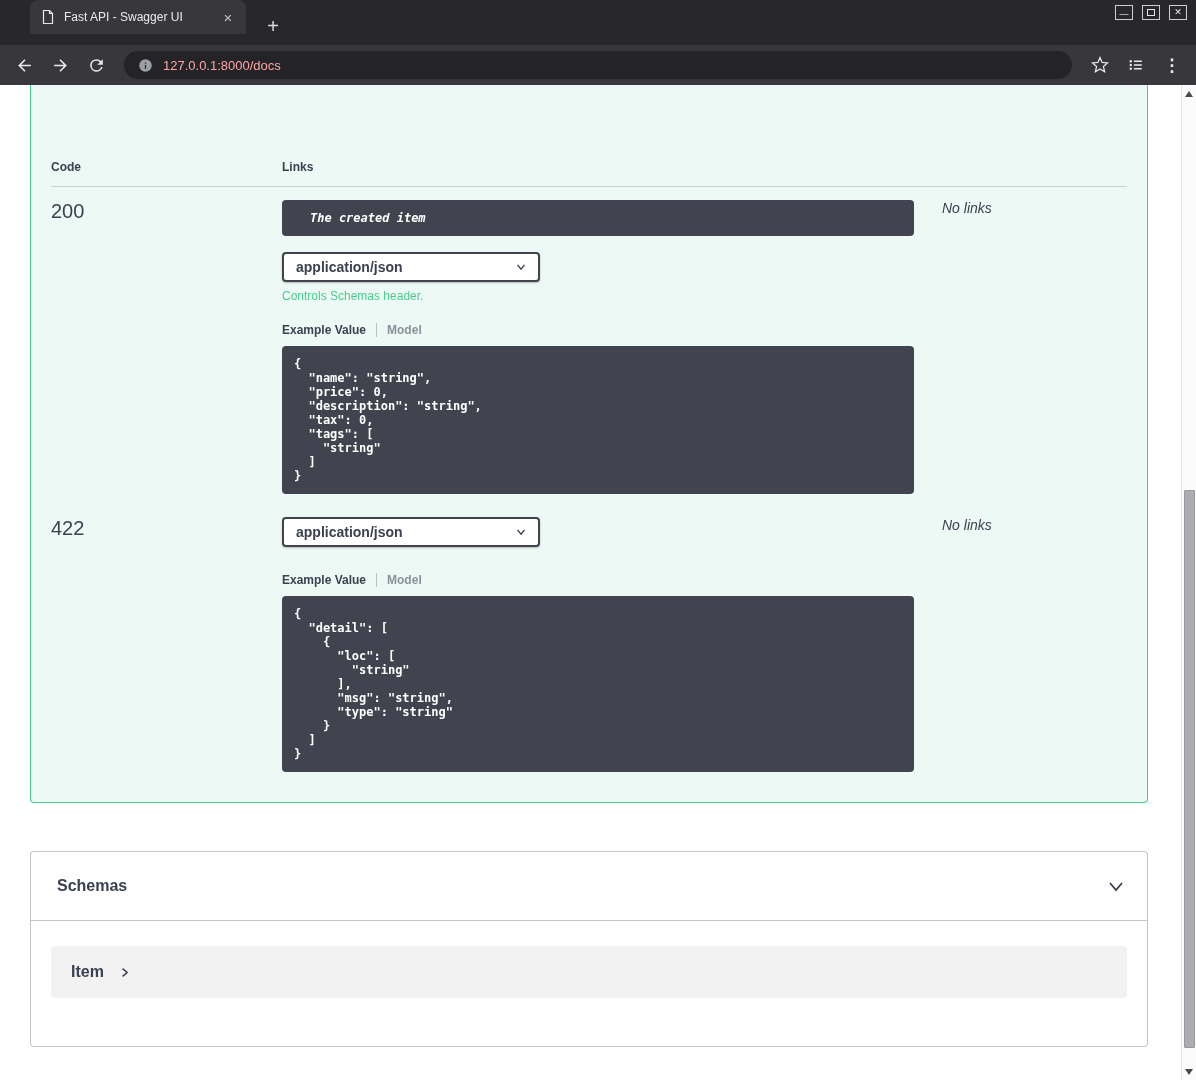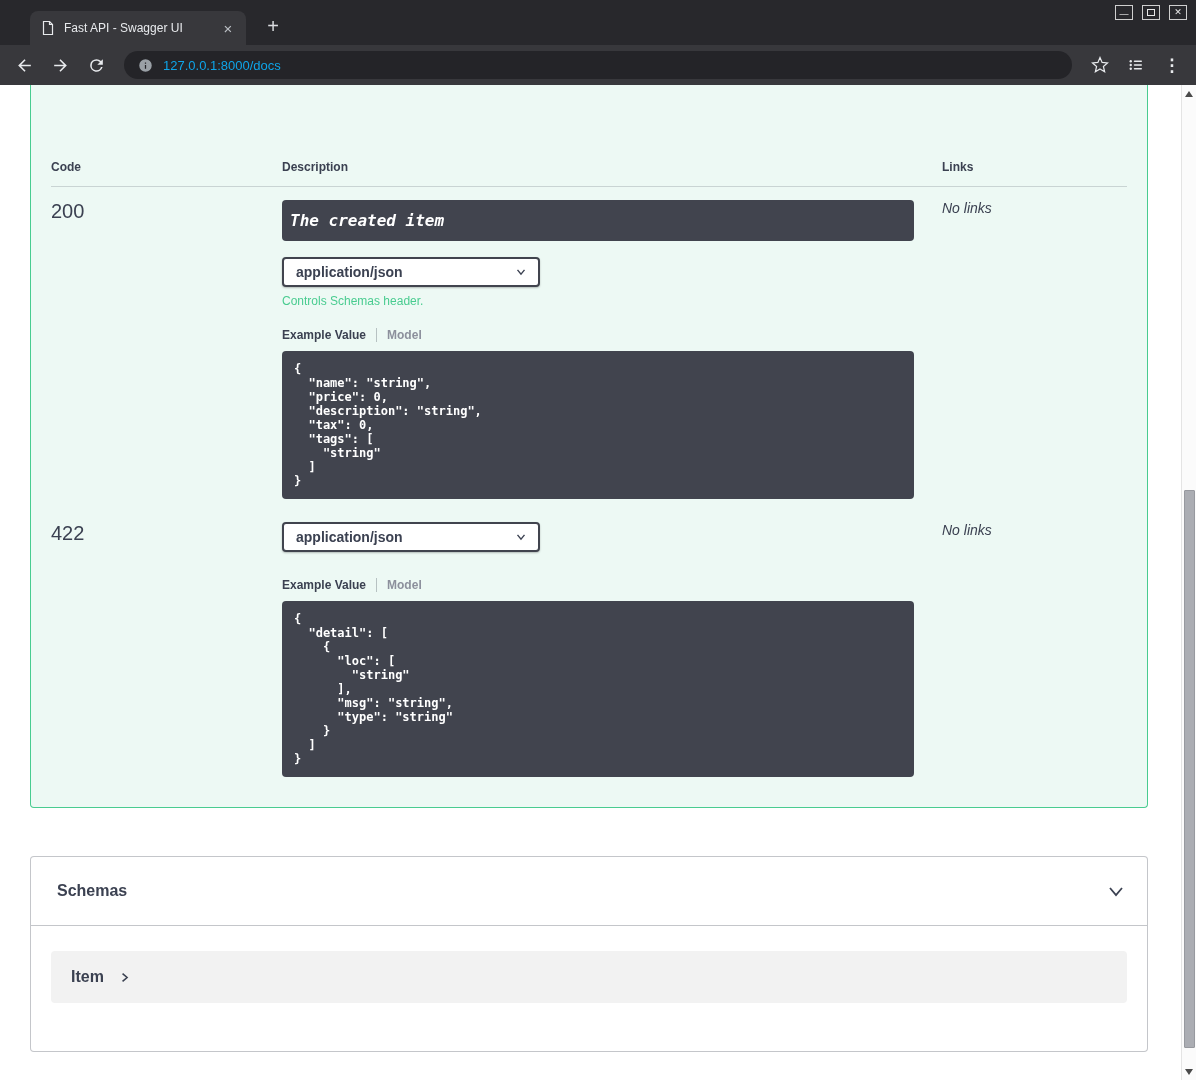--- a/index.html
+++ b/index.html
@@ -7,21 +7,21 @@
   body {
     width: 1196px; height: 1080px; overflow: hidden;
     font-family: "Liberation Sans", sans-serif;
     background: #28282c;
   }
   .browser { width: 1196px; height: 1080px; display: flex; flex-direction: column; }
 
   
   .titlebar { height: 45px; background: #28282c; position: relative; flex: 0 0 45px; }
   .tab {
-    position: absolute; left: 30px; bottom: 0; width: 216px; height: 34px;
+    position: absolute; left: 30px; bottom: 11px; width: 216px; height: 34px;
     background: #38383c; border-radius: 8px 8px 0 0;
     display: flex; align-items: center; padding: 0 10px; gap: 8px; cursor: default;
   }
   .favicon { width: 16px; height: 16px; flex: 0 0 16px; display: flex; align-items: center; justify-content: center; }
   .tab-title { color: #e8eaed; font-size: 12px; flex: 1; white-space: nowrap; overflow: hidden; }
   .tab-close { color: #bdc1c6; font-size: 15px; line-height: 15px; width: 16px; text-align: center; border-radius: 8px; }
   .newtab {
     position: absolute; left: 260px; bottom: 5px; width: 26px; height: 26px;
     color: #dadce0; font-size: 20px; line-height: 24px; text-align: center; border-radius: 13px;
   }
@@ -37,21 +37,21 @@
   .toolbar {
     height: 40px; flex: 0 0 40px; background: #38383c;
     display: flex; align-items: center; padding: 0 10px; gap: 8px;
   }
   .nav-btn { width: 28px; height: 28px; display: flex; align-items: center; justify-content: center; border-radius: 14px; }
   .nav-btn svg { width: 19px; height: 19px; }
   .urlbar {
     flex: 1; height: 28px; background: #242428; border-radius: 14px;
     display: flex; align-items: center; padding: 0 14px; gap: 10px; margin: 0 6px;
   }
-  .url-text { color: #0ea5e9; font-size: 13px; }
+  .url-text { color: #fca5a5; font-size: 13px; }
   .icon-btn { width: 28px; height: 28px; display: flex; align-items: center; justify-content: center; }
   .icon-btn svg { width: 18px; height: 18px; }
   .menu-dots { color: #e8eaed; font-size: 17px; font-weight: 700; }
 
   
   .page { flex: 1; background: #ffffff; position: relative; overflow: hidden; }
   .content { margin: 0 48px 0 30px; }
 
   
   .opblock {
@@ -72,21 +72,21 @@
     font-size: 12px; font-weight: 700; color: #3b4151;
     padding: 12px 0 12px; border-bottom: 1px solid rgba(59,65,81,.2);
   }
   .rrow { display: grid; grid-template-columns: 231px 660px 1fr; padding: 13px 0 10px; }
   .rcode { font-size: 20px; color: #3b4151; }
   .rlinks { font-size: 14px; color: #3b4151; font-style: italic; }
 
   .resp-hdr {
     width: 632px; background: #41444e; color: #ffffff;
     font-family: "DejaVu Sans Mono", monospace; font-style: italic; font-weight: 700;
-    font-size: 16px; padding: 11px 8px; border-radius: 4px; margin-bottom: 16px;
+    font-size: 12px; padding: 11px 28px; border-radius: 4px; margin-bottom: 16px;
   }
   .select {
     width: 258px; height: 30px; border: 2px solid #41444e; border-radius: 4px; background: #fff;
     display: flex; align-items: center; justify-content: space-between;
     padding: 0 10px 0 12px; font-weight: 700; font-size: 14px; color: #3b4151;
     box-shadow: 0 1px 2px rgba(0,0,0,.25); cursor: pointer;
   }
   .select svg { width: 14px; height: 14px; }
   .controls-note { color: #49cc90; font-size: 12px; margin-top: 7px; }
   .tabs { display: flex; align-items: center; gap: 10px; margin: 20px 0 9px; font-size: 12px; font-weight: 700; }
@@ -200,21 +200,20 @@
 
   <div class="page">
     <div class="content">
 
       <div class="opblock">
         <div class="opblock-spacer"></div>
         <div class="responses-inner">
 
           <div class="rtable-head">
             <div>Code</div>
-            <div>Description</div>
             <div>Links</div>
           </div>
 
           <div class="rrow">
             <div class="rcode">200</div>
             <div>
               <div class="resp-hdr">The created item</div>
               <div class="select">
                 <span>application/json</span>
                 <svg viewBox="0 0 20 20">

